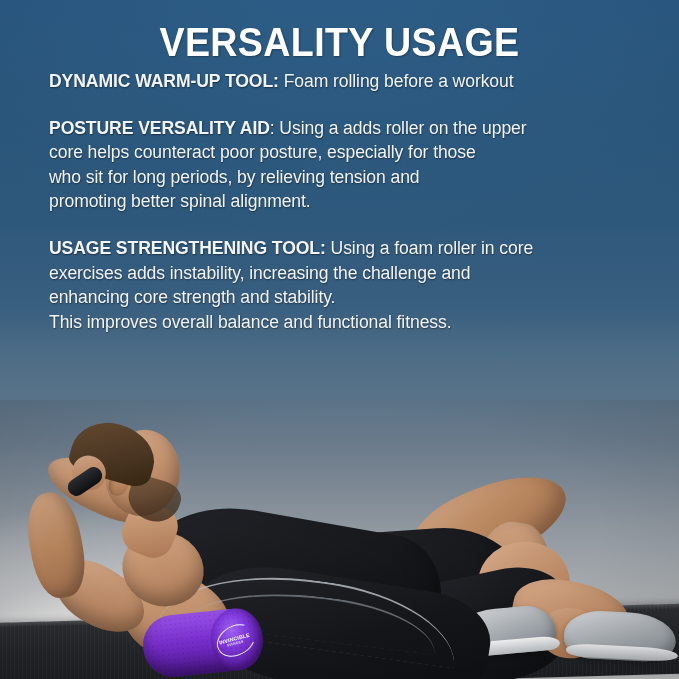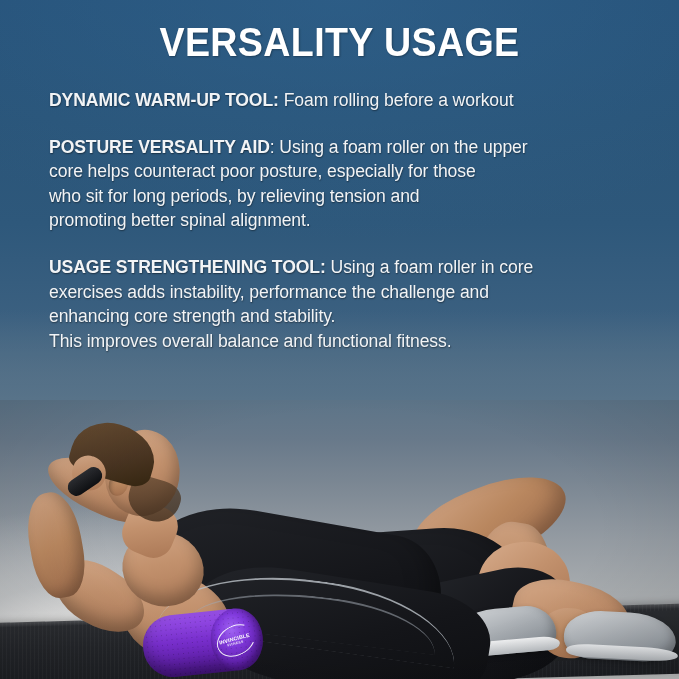--- a/index.html
+++ b/index.html
@@ -56,21 +56,21 @@
     transform-origin: 50% 50%;
     text-shadow: 1px 1px 2px rgba(0,0,0,0.30);
     z-index: 6;
     white-space: nowrap;
   }
 
   
   .copy {
     position: absolute;
     left: 49px;
-    top: 88px;
+    top: 69px;
     width: 600px;
     z-index: 6;
     color: #f2f4f6;
   }
   .para { margin: 0 0 22px 0; }
   .para:last-child { margin-bottom: 0; }
   .line {
     font-size: 17.6px;
     line-height: 24.6px;
     letter-spacing: -0.1px;
@@ -451,29 +451,29 @@
 
   <div class="title">VERSALITY USAGE</div>
 
   <div class="copy">
 
     <div class="para">
       <div class="line"><span class="lead">DYNAMIC WARM-UP TOOL:</span><span> Foam rolling before a workout</span></div>
     </div>
 
     <div class="para">
-      <div class="line"><span class="lead">POSTURE VERSALITY AID</span><span>: Using a foam roller on the upper</span></div>
+      <div class="line"><span class="lead">POSTURE VERSALITY AID</span><span>: Using a adds roller on the upper</span></div>
       <div class="line">core helps counteract poor posture, especially for those</div>
       <div class="line">who sit for long periods, by relieving tension and</div>
       <div class="line">promoting better spinal alignment.</div>
     </div>
 
     <div class="para">
       <div class="line"><span class="lead">USAGE STRENGTHENING TOOL:</span><span> Using a foam roller in core</span></div>
-      <div class="line">exercises adds instability, performance the challenge and</div>
+      <div class="line">exercises adds instability, increasing the challenge and</div>
       <div class="line">enhancing core strength and stability.</div>
       <div class="line">This improves overall balance and functional fitness.</div>
     </div>
 
   </div>
 
   <div class="photo">
     <div class="studio-bg"></div>
 
     <div class="body-shadow"></div>

